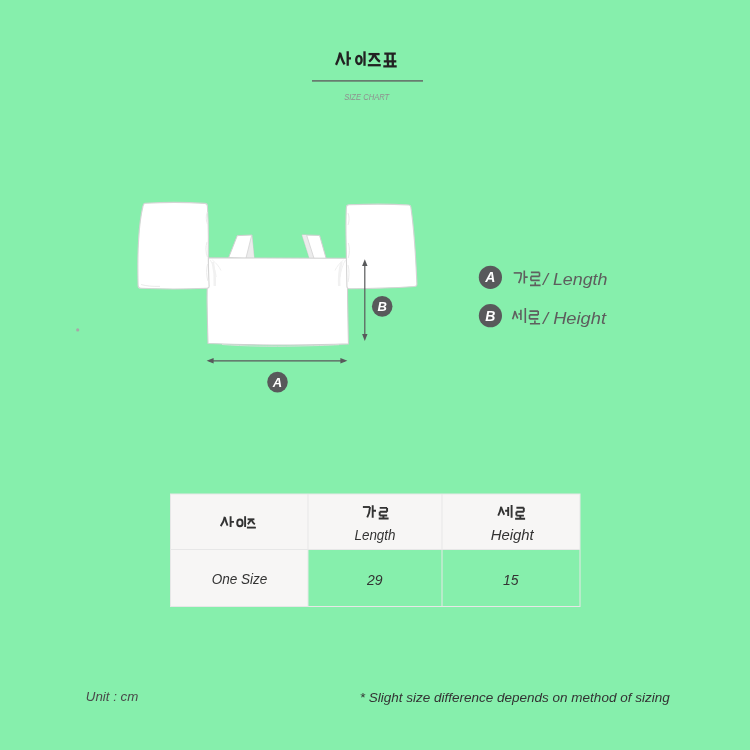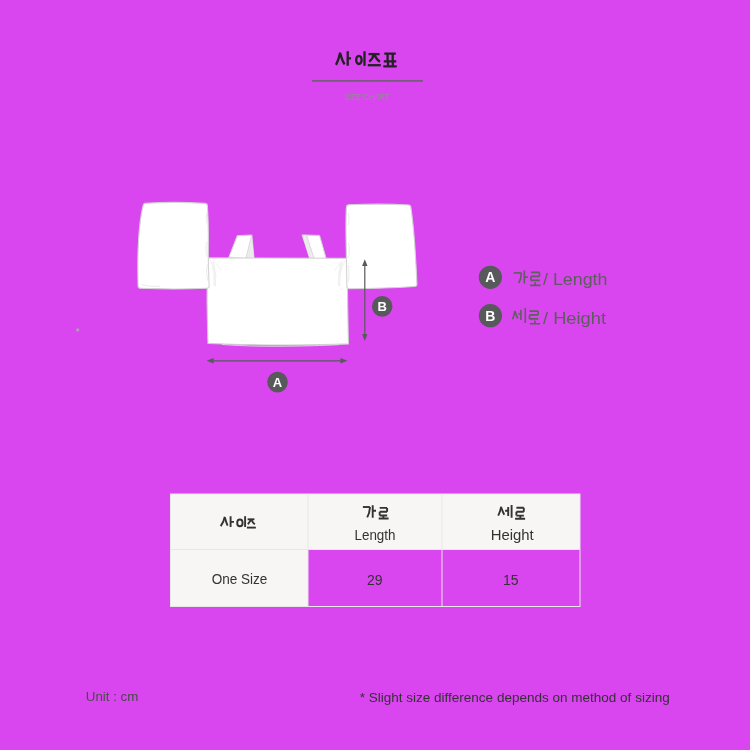--- a/index.html
+++ b/index.html
@@ -1,17 +1,17 @@
 <!DOCTYPE html>
 <html><head>
 <meta charset="utf-8">
 <style>
   html,body{margin:0;padding:0;background:#ffffff;}
-  .page{position:relative;width:750px;height:750px;background:#d946ef;overflow:hidden;
-        font-family:"Liberation Sans", sans-serif;}
+  .page{position:relative;width:750px;height:750px;background:#86efac;overflow:hidden;
+        font-family:"Liberation Sans", sans-serif;font-style:italic;}
   svg{display:block;}
 </style>
 </head>
 <body>
 <div class="page">
 <svg width="750" height="750" viewBox="0 0 750 750" xmlns="http://www.w3.org/2000/svg">
 
 <g stroke="#222222" stroke-width="2.3" fill="none" stroke-linecap="butt">
   <path d="M340.2,52.6 C339.3,56.8 338.5,60.2 336.0,64.9"></path>
   <path d="M340.3,53.6 C341.4,57.6 342.4,61.2 344.6,64.3"></path>

